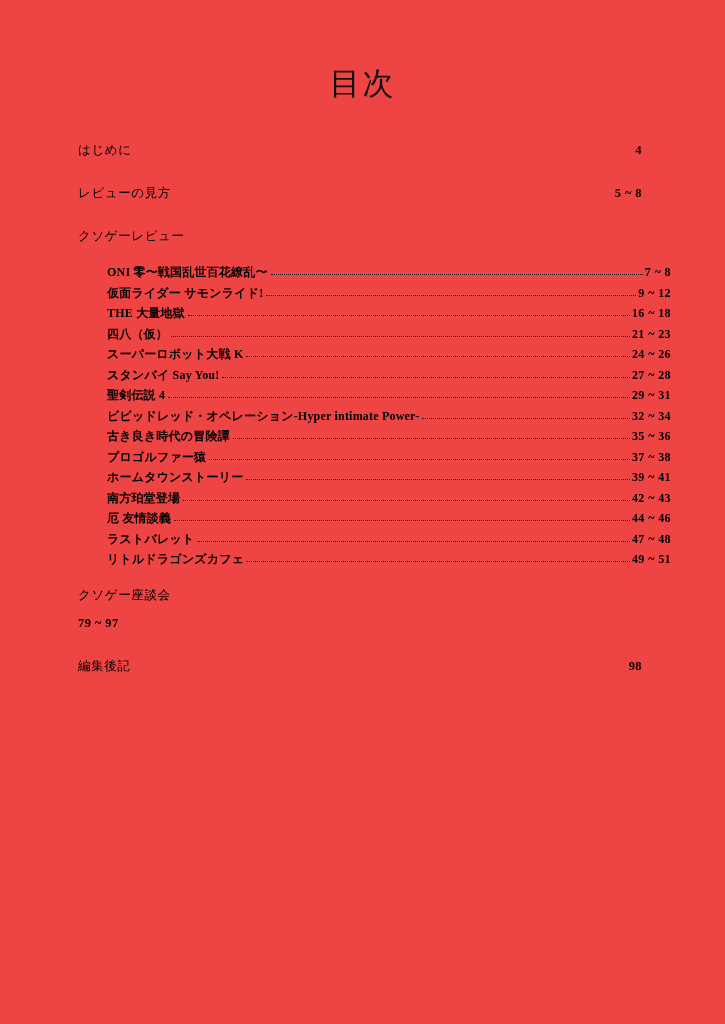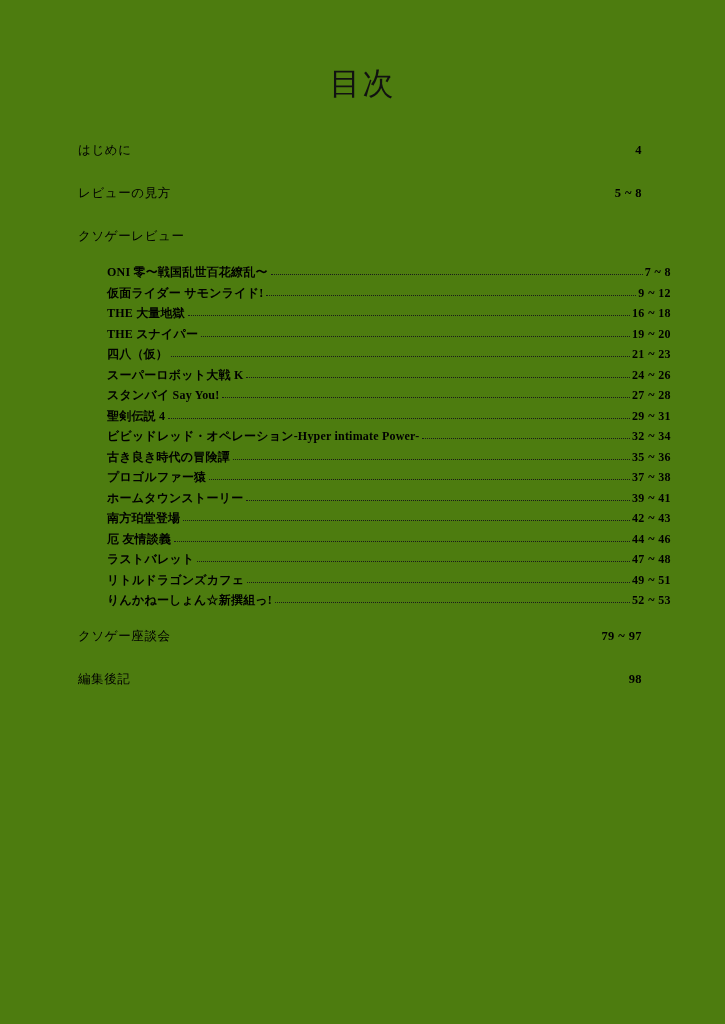--- a/index.html
+++ b/index.html
@@ -12,21 +12,21 @@
     height: 1024px;
     position: relative;
     font-family: "Liberation Serif", "DejaVu Serif", serif;
     color: #000000;
     overflow: hidden;
   }
 
   .page {
     position: absolute;
     inset: 0;
-    background: #4d7c0f;
+    background: #ef4444;
   }
 
   
   .doc-title {
     position: absolute;
     top: 68px;
     left: 0;
     width: 725px;
     text-align: center;
     font-family: "Liberation Sans", "DejaVu Sans", sans-serif;
@@ -154,25 +154,20 @@
         <span class="label">仮面ライダー サモンライド!</span>
         <span class="leader"></span>
         <span class="pages">9 ~ 12</span>
       </div>
       <div class="row level2">
         <span class="label">THE 大量地獄</span>
         <span class="leader"></span>
         <span class="pages">16 ~ 18</span>
       </div>
       <div class="row level2">
-        <span class="label">THE スナイパー</span>
-        <span class="leader"></span>
-        <span class="pages">19 ~ 20</span>
-      </div>
-      <div class="row level2">
         <span class="label">四八（仮）</span>
         <span class="leader"></span>
         <span class="pages">21 ~ 23</span>
       </div>
       <div class="row level2">
         <span class="label">スーパーロボット大戦 K</span>
         <span class="leader"></span>
         <span class="pages">24 ~ 26</span>
       </div>
       <div class="row level2">
@@ -218,26 +213,21 @@
       <div class="row level2">
         <span class="label">ラストバレット</span>
         <span class="leader"></span>
         <span class="pages">47 ~ 48</span>
       </div>
       <div class="row level2">
         <span class="label">リトルドラゴンズカフェ</span>
         <span class="leader"></span>
         <span class="pages">49 ~ 51</span>
       </div>
-      <div class="row level2">
-        <span class="label">りんかねーしょん☆新撰組っ!</span>
-        <span class="leader"></span>
-        <span class="pages">52 ~ 53</span>
-      </div>
-      <div class="row level1" style="margin-top: 21px;">
+      <div class="row level1" style="margin-top: 21px; flex-direction: column;">
         <span class="label">クソゲー座談会</span>
         <span class="leader" style="border-bottom: none;"></span>
         <span class="pages">79 ~ 97</span>
       </div>
       <div class="row level1" style="margin-top: 21px;">
         <span class="label">編集後記</span>
         <span class="leader" style="border-bottom: none;"></span>
         <span class="pages">98</span>
       </div>
     </div>

